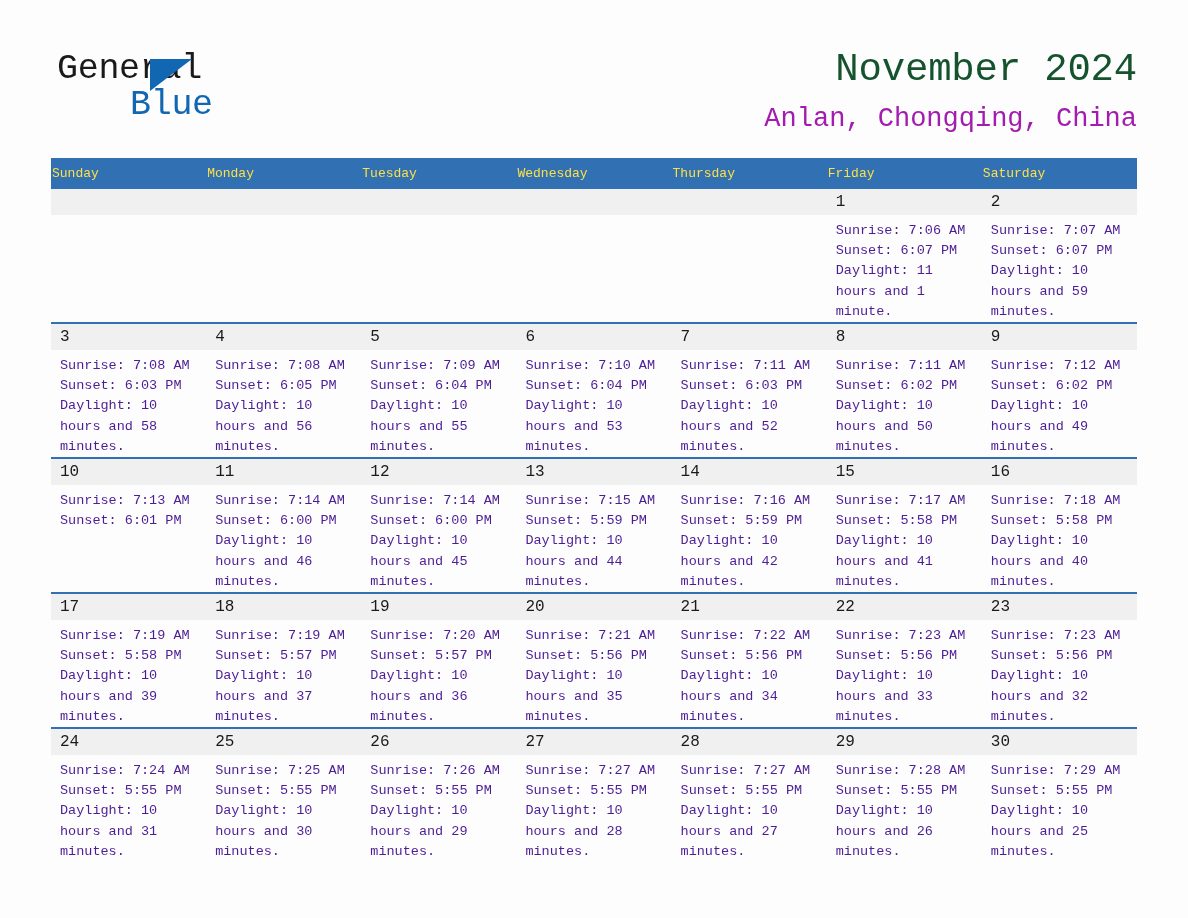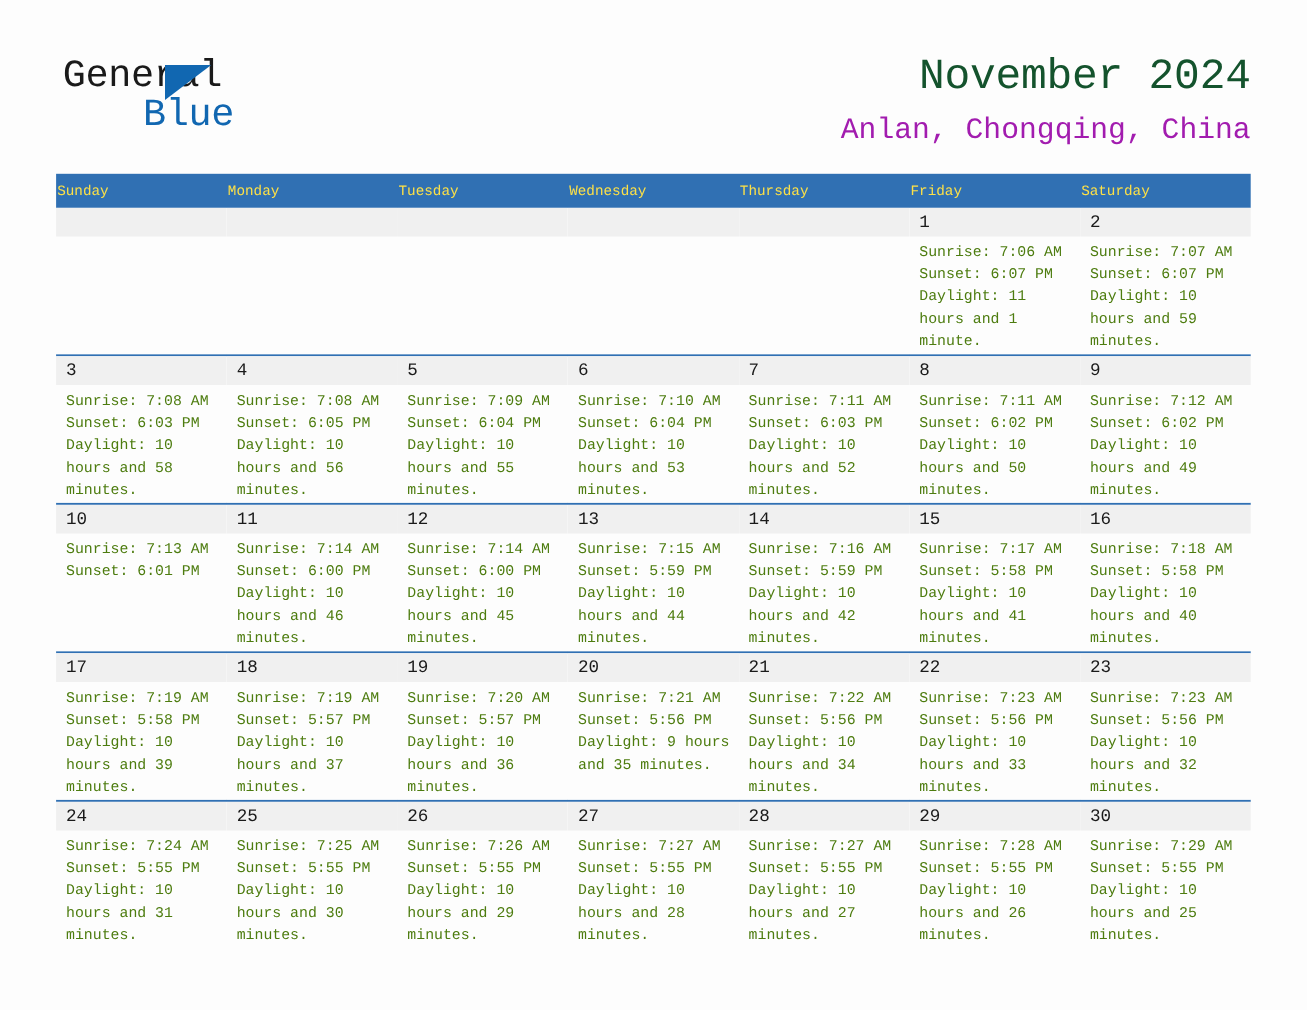--- a/index.html
+++ b/index.html
@@ -131,21 +131,21 @@
     line-height: 26px;
     font-size: 16px;
     color: #1a1a1a;
     white-space: nowrap;
     overflow: hidden;
   }
   .day-info {
     padding: 6px 6px 0 9px;
     font-size: 13.5px;
     line-height: 20.2px;
-    color: #4d7c0f;
+    color: #4c1d95;
   }
   .day-info div { white-space: nowrap; }
   .day-info .wrapline { white-space: normal; }
 </style>
 </head>
 <body>
 
 <div class="page">
 
   <div class="top-bar">
@@ -373,21 +373,21 @@
           <div>Sunrise: 7:20 AM</div>
           <div>Sunset: 5:57 PM</div>
           <div class="wrapline">Daylight: 10 hours and 36 minutes.</div>
         </div>
       </div>
       <div class="day-cell">
         <div class="day-number-band">20</div>
         <div class="day-info">
           <div>Sunrise: 7:21 AM</div>
           <div>Sunset: 5:56 PM</div>
-          <div class="wrapline">Daylight: 9 hours and 35 minutes.</div>
+          <div class="wrapline">Daylight: 10 hours and 35 minutes.</div>
         </div>
       </div>
       <div class="day-cell">
         <div class="day-number-band">21</div>
         <div class="day-info">
           <div>Sunrise: 7:22 AM</div>
           <div>Sunset: 5:56 PM</div>
           <div class="wrapline">Daylight: 10 hours and 34 minutes.</div>
         </div>
       </div>

